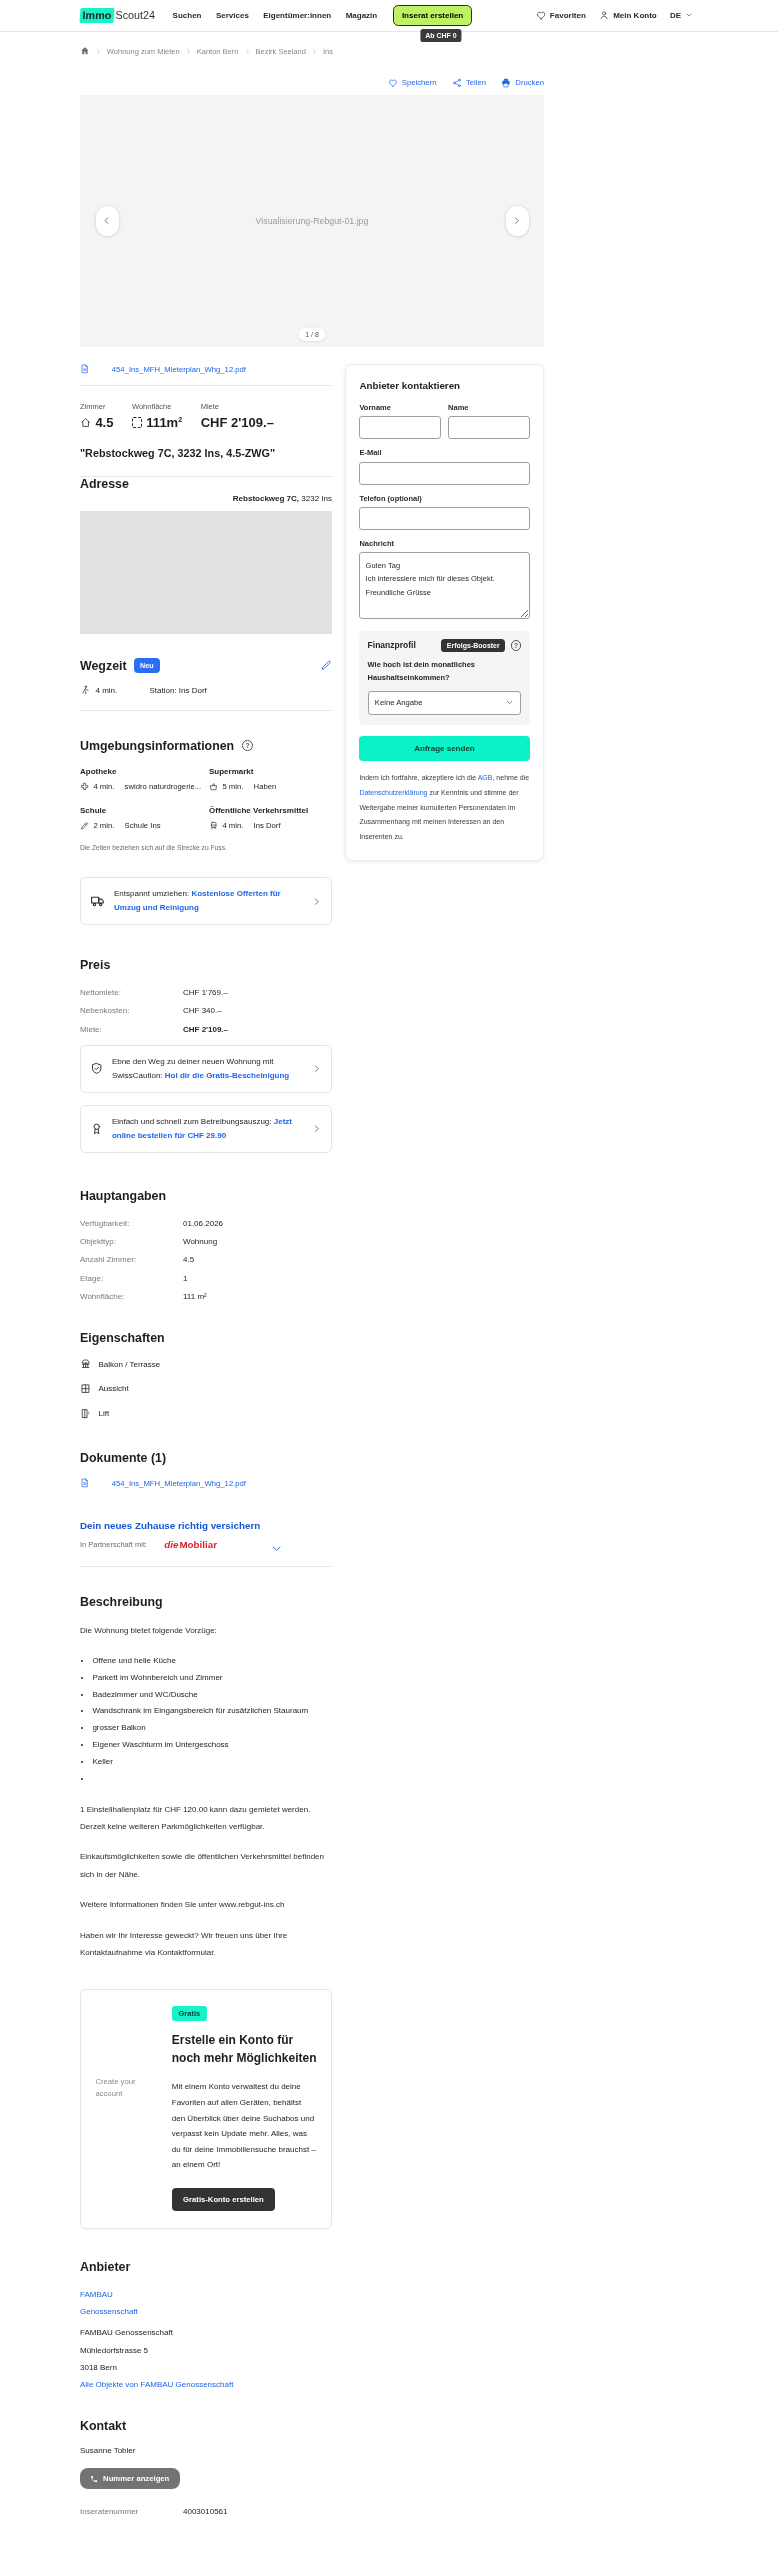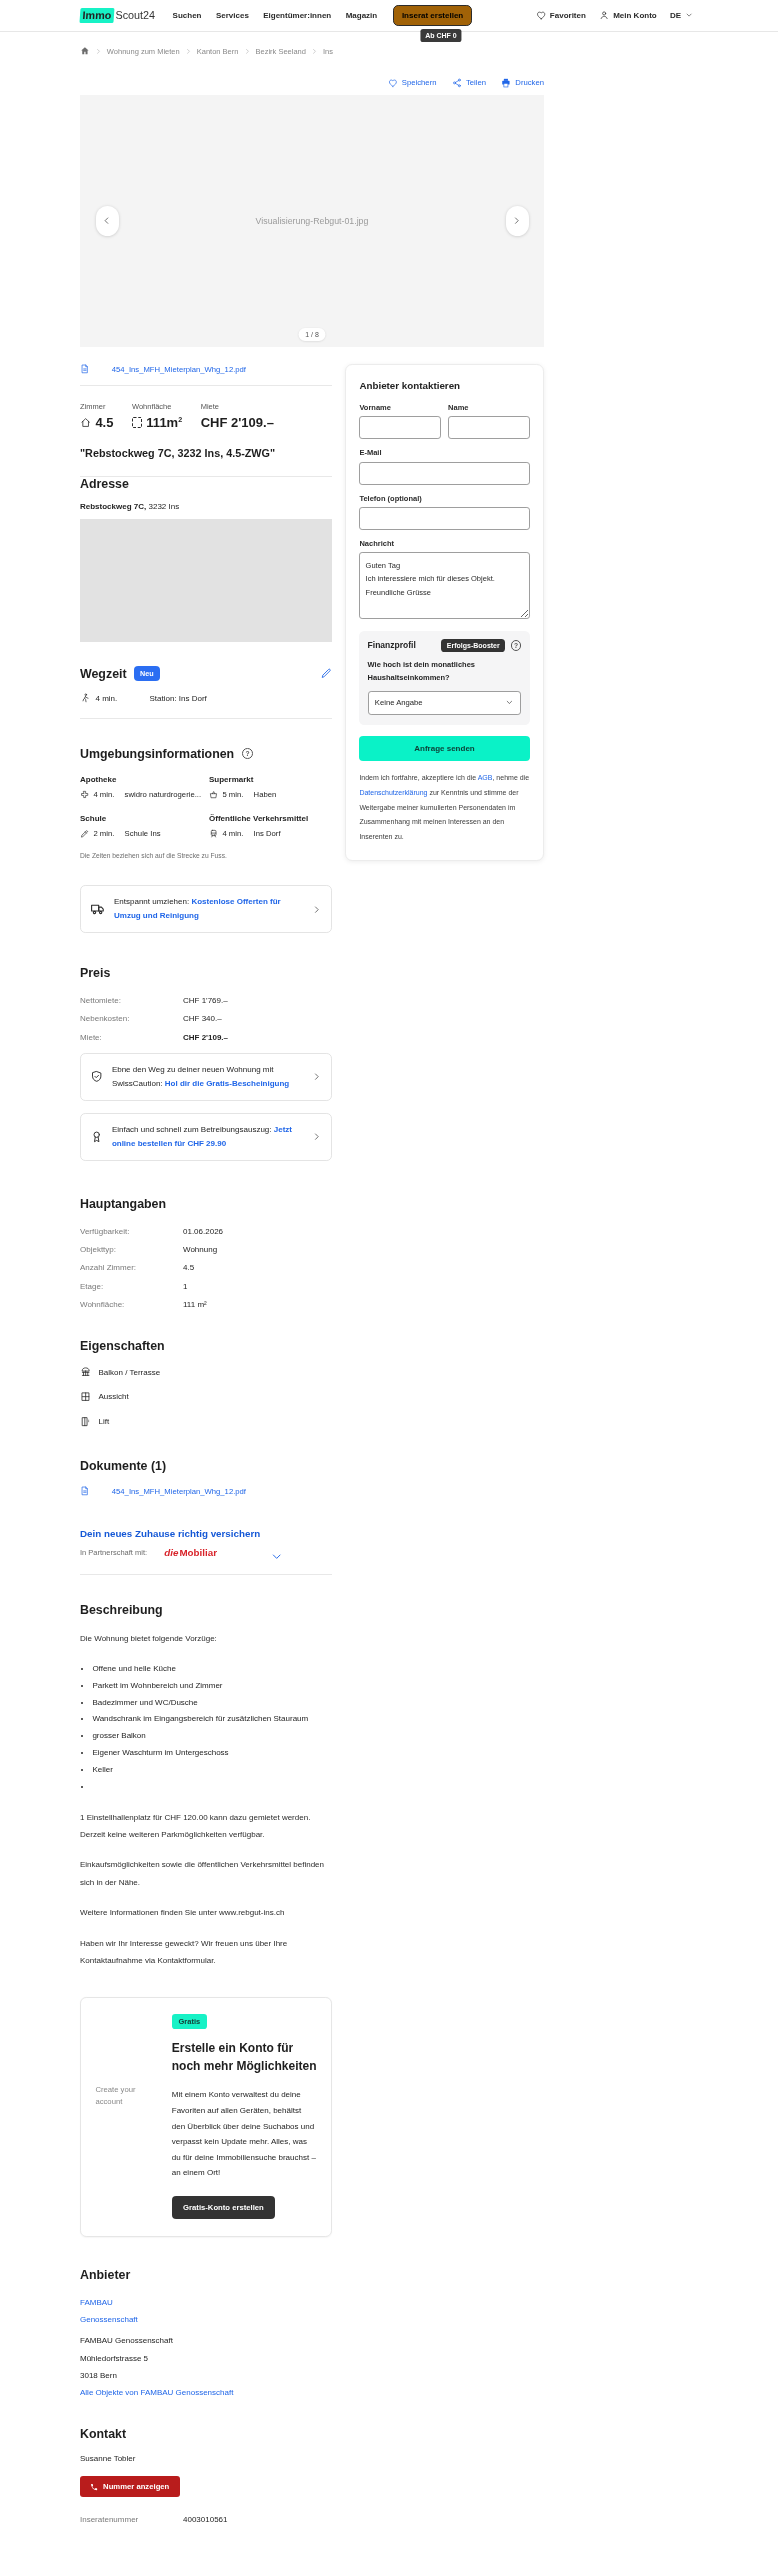--- a/index.html
+++ b/index.html
@@ -10,21 +10,21 @@
   .ico { stroke:#2b2b2b; fill:none; stroke-width:1.7; stroke-linecap:round; stroke-linejoin:round; }
   .ico-blue { stroke:#2066e8; }
 
   
   header.topbar { height:32px; display:flex; align-items:center; padding:0 86px 0 80px; border-bottom:0.5px solid #e7e7e7; position:relative; }
   .logo { display:flex; align-items:baseline; font-size:10.8px; font-weight:bold; margin-right:17.5px; cursor:pointer; }
   .logo .immo { background:#17f2c6; padding:1px 2.6px 1.5px 2.6px; border-radius:1.5px; transform:skew(-4deg); color:#222; }
   .logo .scout { color:#333; margin-left:1.5px; font-weight:normal; }
   nav.mainnav { display:flex; gap:14.4px; align-items:center; font-size:8px; font-weight:bold; color:#2b2b2b; }
   nav.mainnav a { color:#2b2b2b; }
-  .create-btn { margin-left:15.5px; border:0.8px solid #2b2b2b; border-radius:5.2px; padding:4.6px 8.2px; font-weight:bold; font-size:8px; background:#a16207; cursor:pointer; position:relative; }
+  .create-btn { margin-left:15.5px; border:0.8px solid #2b2b2b; border-radius:5.2px; padding:4.6px 8.2px; font-weight:bold; font-size:8px; background:#bef264; cursor:pointer; position:relative; }
   .create-tooltip { position:absolute; top:23px; left:50%; transform:translateX(-30%); background:#3a3a3a; color:#fff; font-size:7px; font-weight:bold; padding:2.6px 5.2px; border-radius:2.6px; white-space:nowrap; z-index:5; }
   .hdr-right { margin-left:auto; display:flex; align-items:center; gap:13.4px; font-size:8px; font-weight:bold; }
   .hdr-item { display:flex; align-items:center; gap:3.6px; cursor:pointer; color:#2b2b2b; }
 
   
   .breadcrumb { display:flex; align-items:center; gap:5.2px; padding:14.4px 0 0 80px; color:#8a8a8a; font-size:7.5px; }
   .breadcrumb .sep svg { stroke:#9a9a9a; }
   .breadcrumb a { color:#8a8a8a; }
 
   
@@ -51,21 +51,21 @@
   .fact .flabel { color:#555; font-size:7.5px; margin-bottom:4.1px; }
   .fact .fval { display:flex; align-items:center; gap:4.1px; font-size:13px; font-weight:bold; color:#1e1e1e; }
   .area-box { width:10.3px; height:10.3px; border:1px dashed #2b2b2b; border-radius:1.5px; }
   .sup { font-size:7.2px; vertical-align:super; }
 
   .listing-title { font-size:10.8px; font-weight:bold; margin:3.1px 0 0; padding-bottom:17.5px; border-bottom:0.5px solid #e8e8e8; color:#1e1e1e; }
 
   h2.sec { font-size:12.4px; font-weight:bold; color:#1e1e1e; margin:0; }
   .sec-gap { margin-top:29px; }
 
-  .addr-line { margin-top:11px; font-size:8px; }
+  .addr-line { margin-top:3px; font-size:8px;text-align:right; }
   .map-ph { margin-top:8.2px; height:123px; background:#e2e2e2; }
 
   .wegzeit-head { display:flex; align-items:center; margin-top:24px; }
   .badge-neu { background:#2b6ef2; color:#fff; font-weight:bold; font-size:7.2px; padding:2.6px 6.2px; border-radius:4.1px; margin-left:7.2px; }
   .edit-pencil { margin-left:auto; cursor:pointer; }
   .walk-row { display:flex; align-items:center; margin-top:12.4px; padding-bottom:14.4px; border-bottom:0.5px solid #e8e8e8; font-size:8px; }
   .walk-row .t { margin-left:5.2px; width:54px; }
 
   .umg-head { display:flex; align-items:center; gap:8px; margin-top:28px; }
   .qmark { width:10.8px; height:10.8px; border:0.8px solid #555; border-radius:50%; color:#555; font-size:6.7px; font-weight:bold; display:flex; align-items:center; justify-content:center; }
@@ -103,21 +103,21 @@
   .promo-acct .right { flex:1; }
   .badge-gratis { display:inline-block; background:#17f2c6; color:#15413a; font-weight:bold; font-size:7.5px; padding:3.1px 6.7px; border-radius:3.1px; }
   .promo-acct h3 { font-size:12px; line-height:1.45; margin:11.3px 0 0; color:#1e1e1e; }
   .promo-acct .body { margin-top:12.4px; line-height:1.95; font-size:8px; }
   .btn-dark { display:inline-block; margin-top:15.5px; background:#333; color:#fff; font-weight:bold; font-size:7.7px; padding:6.7px 11.3px; border-radius:4.1px; border:none; cursor:pointer; }
 
   .prov a { color:#2066e8; }
   .prov .line { margin-top:8.2px; font-size:8px; }
   .prov .first { margin-top:15.5px; }
 
-  .btn-phone { display:inline-flex; align-items:flex-end; gap:4.6px; background:#b91c1c; color:#fff; font-weight:bold; font-size:7.7px; padding:6.2px 10.3px; border-radius:3px; border:none; cursor:pointer; margin-top:12.4px; }
+  .btn-phone { display:inline-flex; align-items:flex-end; gap:4.6px; background:#737373; color:#fff; font-weight:bold; font-size:7.7px; padding:6.2px 10.3px; border-radius:8px; border:none; cursor:pointer; margin-top:12.4px; }
 
   
   .side-card { border:0.5px solid #ececec; border-radius:7.2px; box-shadow:0 1px 5.2px rgba(0,0,0,.07); padding:14.4px 13.4px 15.5px; background:#fff; }
   .side-card h3 { margin:0 0 12.4px; font-size:9.8px; }
   .frow { display:flex; gap:7.2px; }
   .fgroup { flex:1; margin-bottom:9.3px; }
   .fgroup label { display:block; font-weight:bold; font-size:7.5px; margin-bottom:4.1px; color:#2b2b2b; }
   .fgroup input { width:100%; height:23px; border:0.5px solid #9e9e9e; border-radius:3.1px; padding:0 5.2px; font-size:7.7px; }
   .fgroup textarea { width:100%; height:67px; border:0.5px solid #9e9e9e; border-radius:3.1px; padding:5.2px; font-size:7.5px; font-family:"Liberation Sans",sans-serif; line-height:1.8; color:#2b2b2b; resize:vertical; }
   .finanz { background:#f5f5f6; border-radius:5.2px; padding:8.2px 8.2px 10.3px; margin-top:3.1px; }

